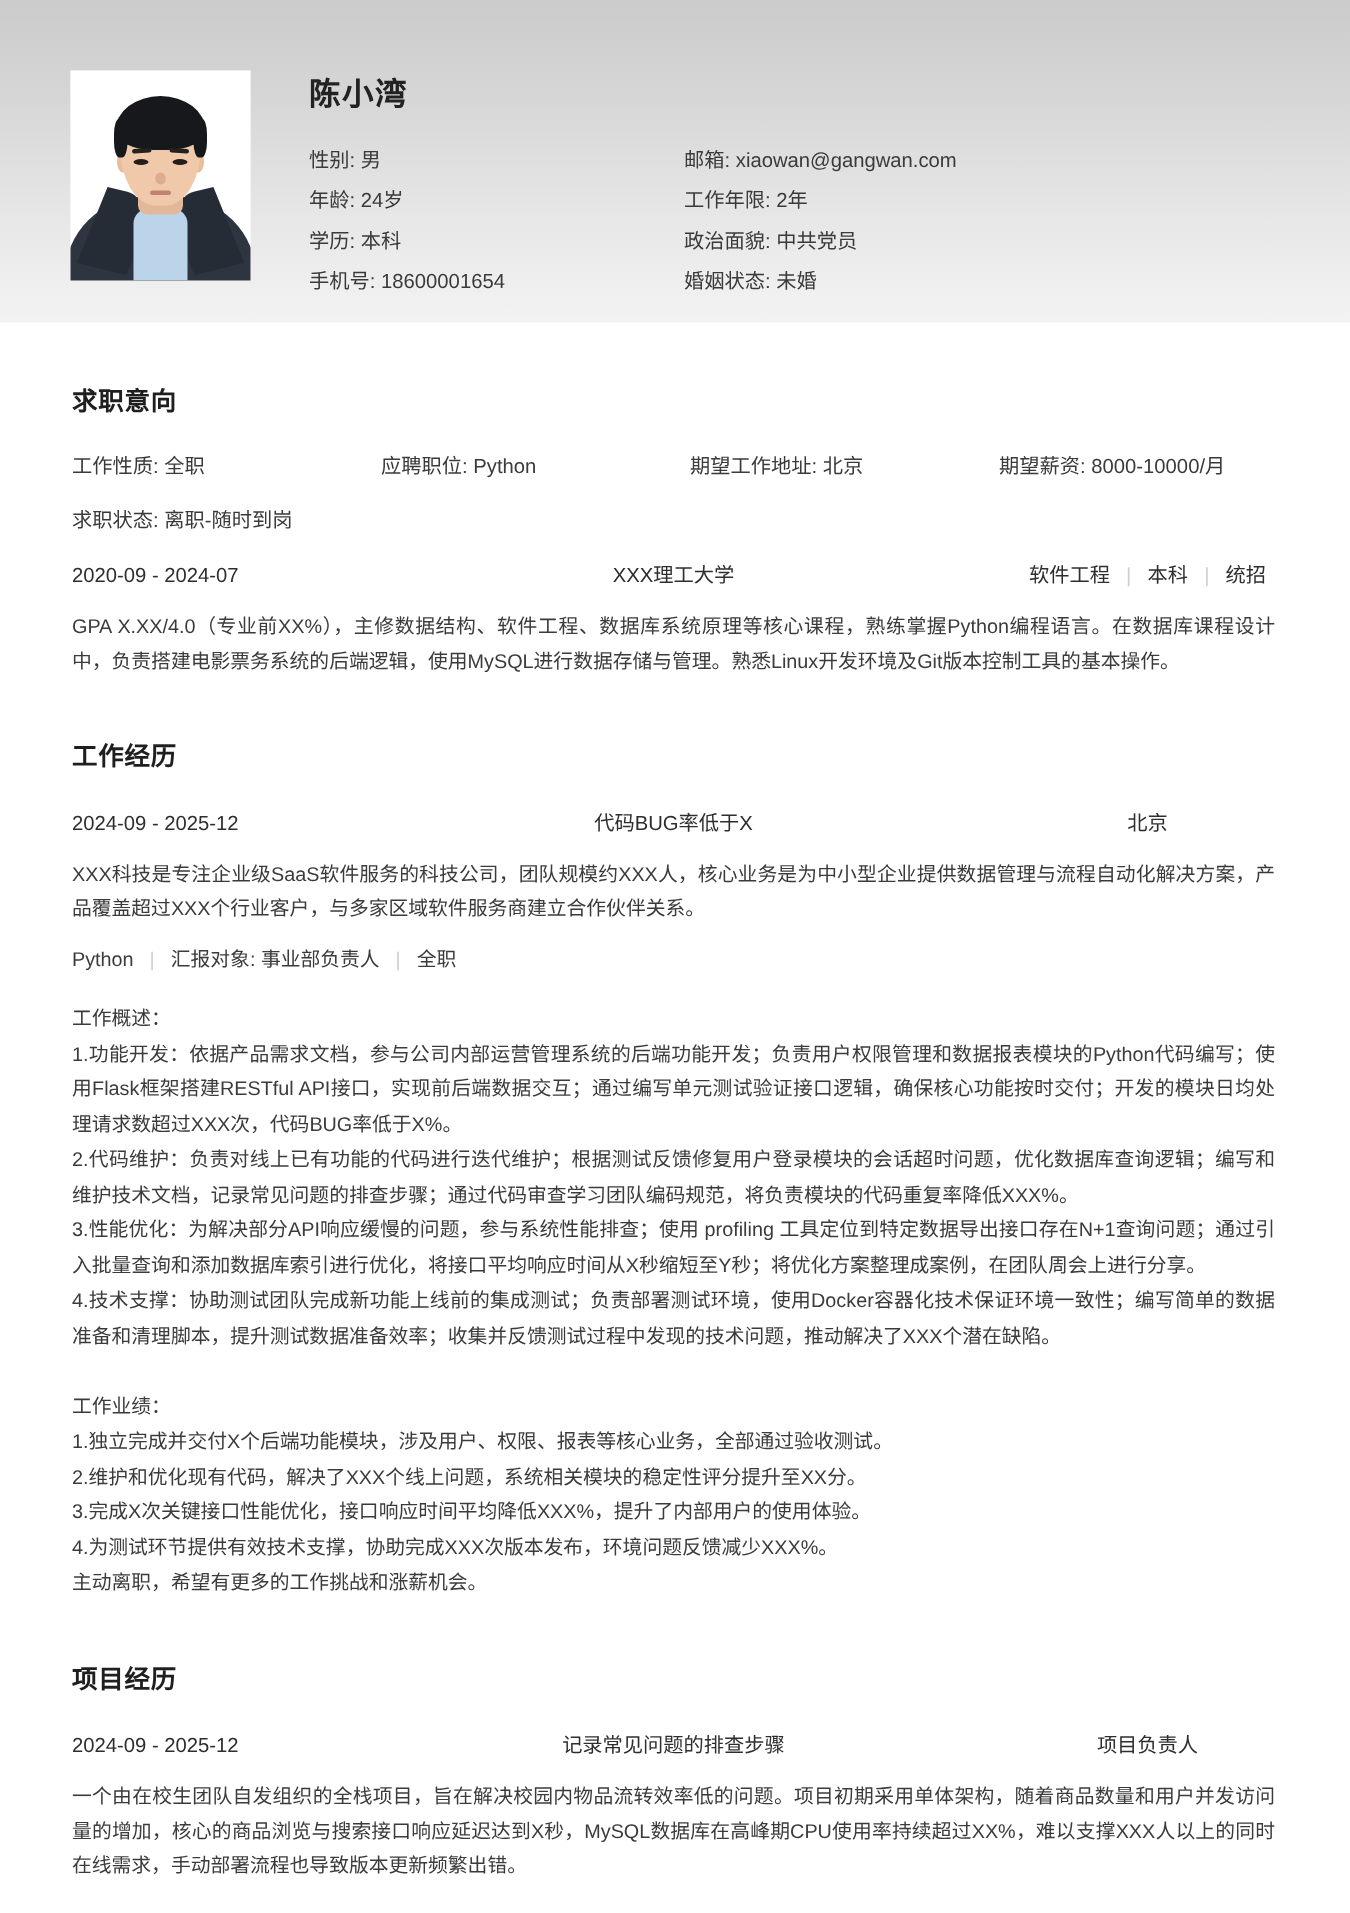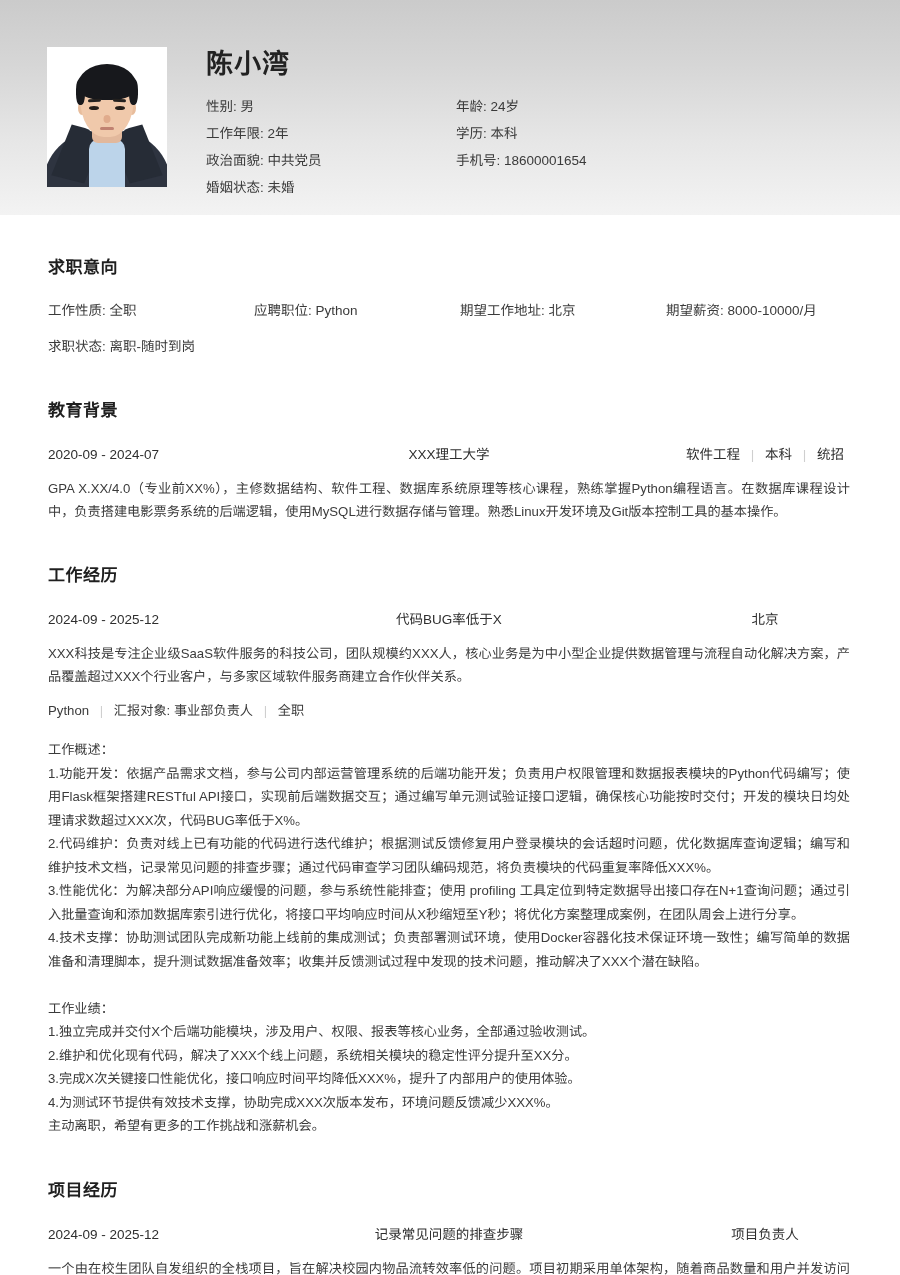--- a/index.html
+++ b/index.html
@@ -139,21 +139,21 @@
     border-radius: 3px;
   }
 
   .header-main {
     margin-left: 39px;
     padding-top: 0;
     flex: 1 1 auto;
   }
 
   .name {
-    font-size: 27px;
+    font-size: 21px;
     font-weight: 700;
     color: #222222;
     letter-spacing: 1px;
     line-height: 34px;
     margin-bottom: 16px;
   }
 
   .info-grid {
     display: grid;
     grid-template-columns: 250px 1fr;
@@ -281,20 +281,24 @@
 
     <div class="header-main">
       <div class="name">陈小湾</div>
 
       <div class="info-grid">
 
         <div class="info-item">
           <span class="lbl">性别:</span>
           <span class="val">男</span>
         </div>
+        <div class="info-item">
+          <span class="lbl">邮箱:</span>
+          <span class="val">xiaowan@gangwan.com</span>
+        </div>
 
         <div class="info-item">
           <span class="lbl">年龄:</span>
           <span class="val">24岁</span>
         </div>
         <div class="info-item">
           <span class="lbl">工作年限:</span>
           <span class="val">2年</span>
         </div>
 
@@ -346,21 +350,20 @@
 
       <div class="intent-row">
         <div class="intent-cell">
           <span>求职状态:</span>
           <span>离职-随时到岗</span>
         </div>
       </div>
     </div>
 
     <div class="section">
-      <div class="section-title">教育背景</div>
 
       <div>
         <div class="entry-head">
           <div class="eh-left">2020-09 - 2024-07</div>
           <div class="eh-center">XXX理工大学</div>
           <div class="eh-right">
             <span>软件工程</span>
             <span class="sep">|</span>
             <span>本科</span>
             <span class="sep">|</span>

